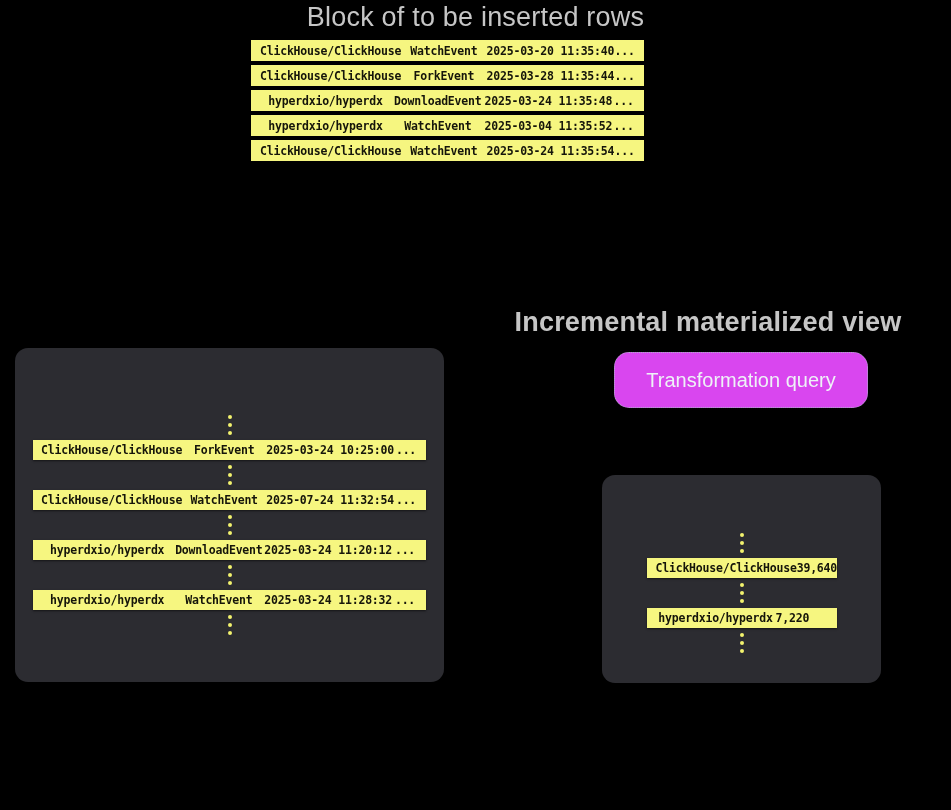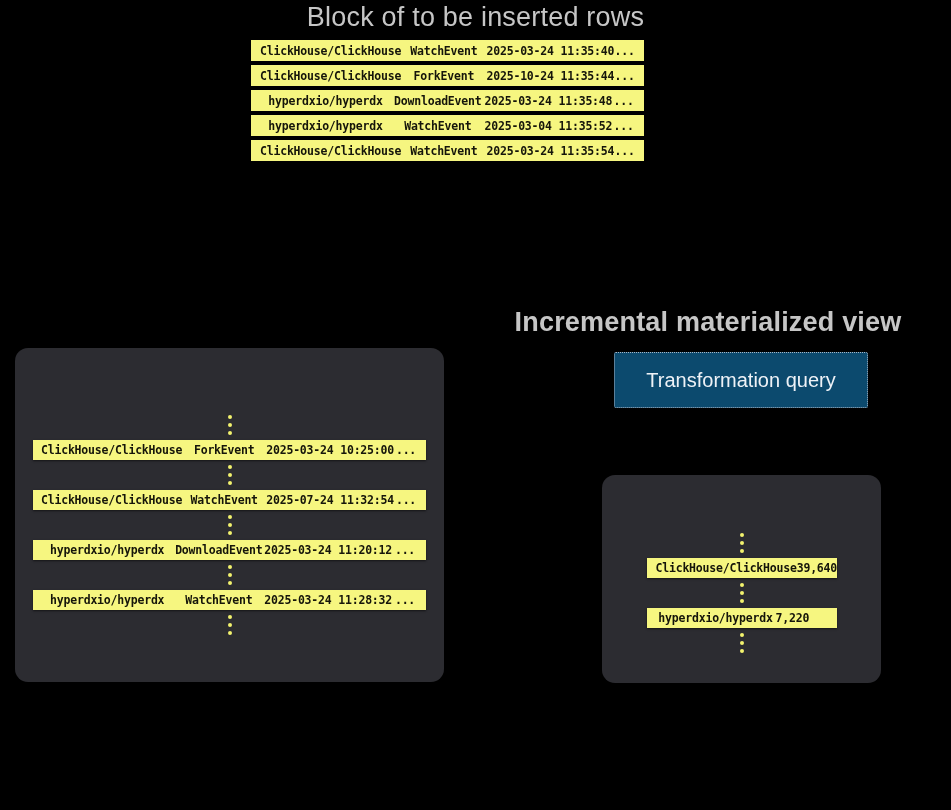--- a/index.html
+++ b/index.html
@@ -136,49 +136,49 @@
   #target-body .c-repo  { flex: 1;     text-align: center; }
   #target-body .c-count { width: 52px; text-align: left; }
 
   
   #transformation-query {
     position: absolute;
     left: 614px;
     top: 352px;
     width: 254px;
     height: 56px;
-    background: #0c4a6e;
+    background: #d946ef;
     border: 1px dotted #a9b6c6;
-    border-radius: 2px;
+    border-radius: 15px;
     box-sizing: border-box;
     display: flex;
     align-items: center;
     justify-content: center;
     color: #eef2f7;
     font-size: 20px;
     font-weight: 400;
     white-space: nowrap;
   }
 </style>
 </head>
 <body>
 
 <div class="heading" id="block-title" style="left:0; top:2px; width:951px;">Block of to be inserted rows</div>
 
 <div id="block-rows">
     <div class="pill">
       <span class="c-repo">ClickHouse/ClickHouse</span>
       <span class="c-event">WatchEvent</span>
-      <span class="c-ts">2025-03-24 11:35:40</span>
+      <span class="c-ts">2025-03-20 11:35:40</span>
       <span class="c-ell">...</span>
     </div>
     <div class="pill">
       <span class="c-repo">ClickHouse/ClickHouse</span>
       <span class="c-event">ForkEvent</span>
-      <span class="c-ts">2025-10-24 11:35:44</span>
+      <span class="c-ts">2025-03-28 11:35:44</span>
       <span class="c-ell">...</span>
     </div>
     <div class="pill">
       <span class="c-repo">hyperdxio/hyperdx</span>
       <span class="c-event">DownloadEvent</span>
       <span class="c-ts">2025-03-24 11:35:48</span>
       <span class="c-ell">...</span>
     </div>
     <div class="pill">
       <span class="c-repo">hyperdxio/hyperdx</span>

